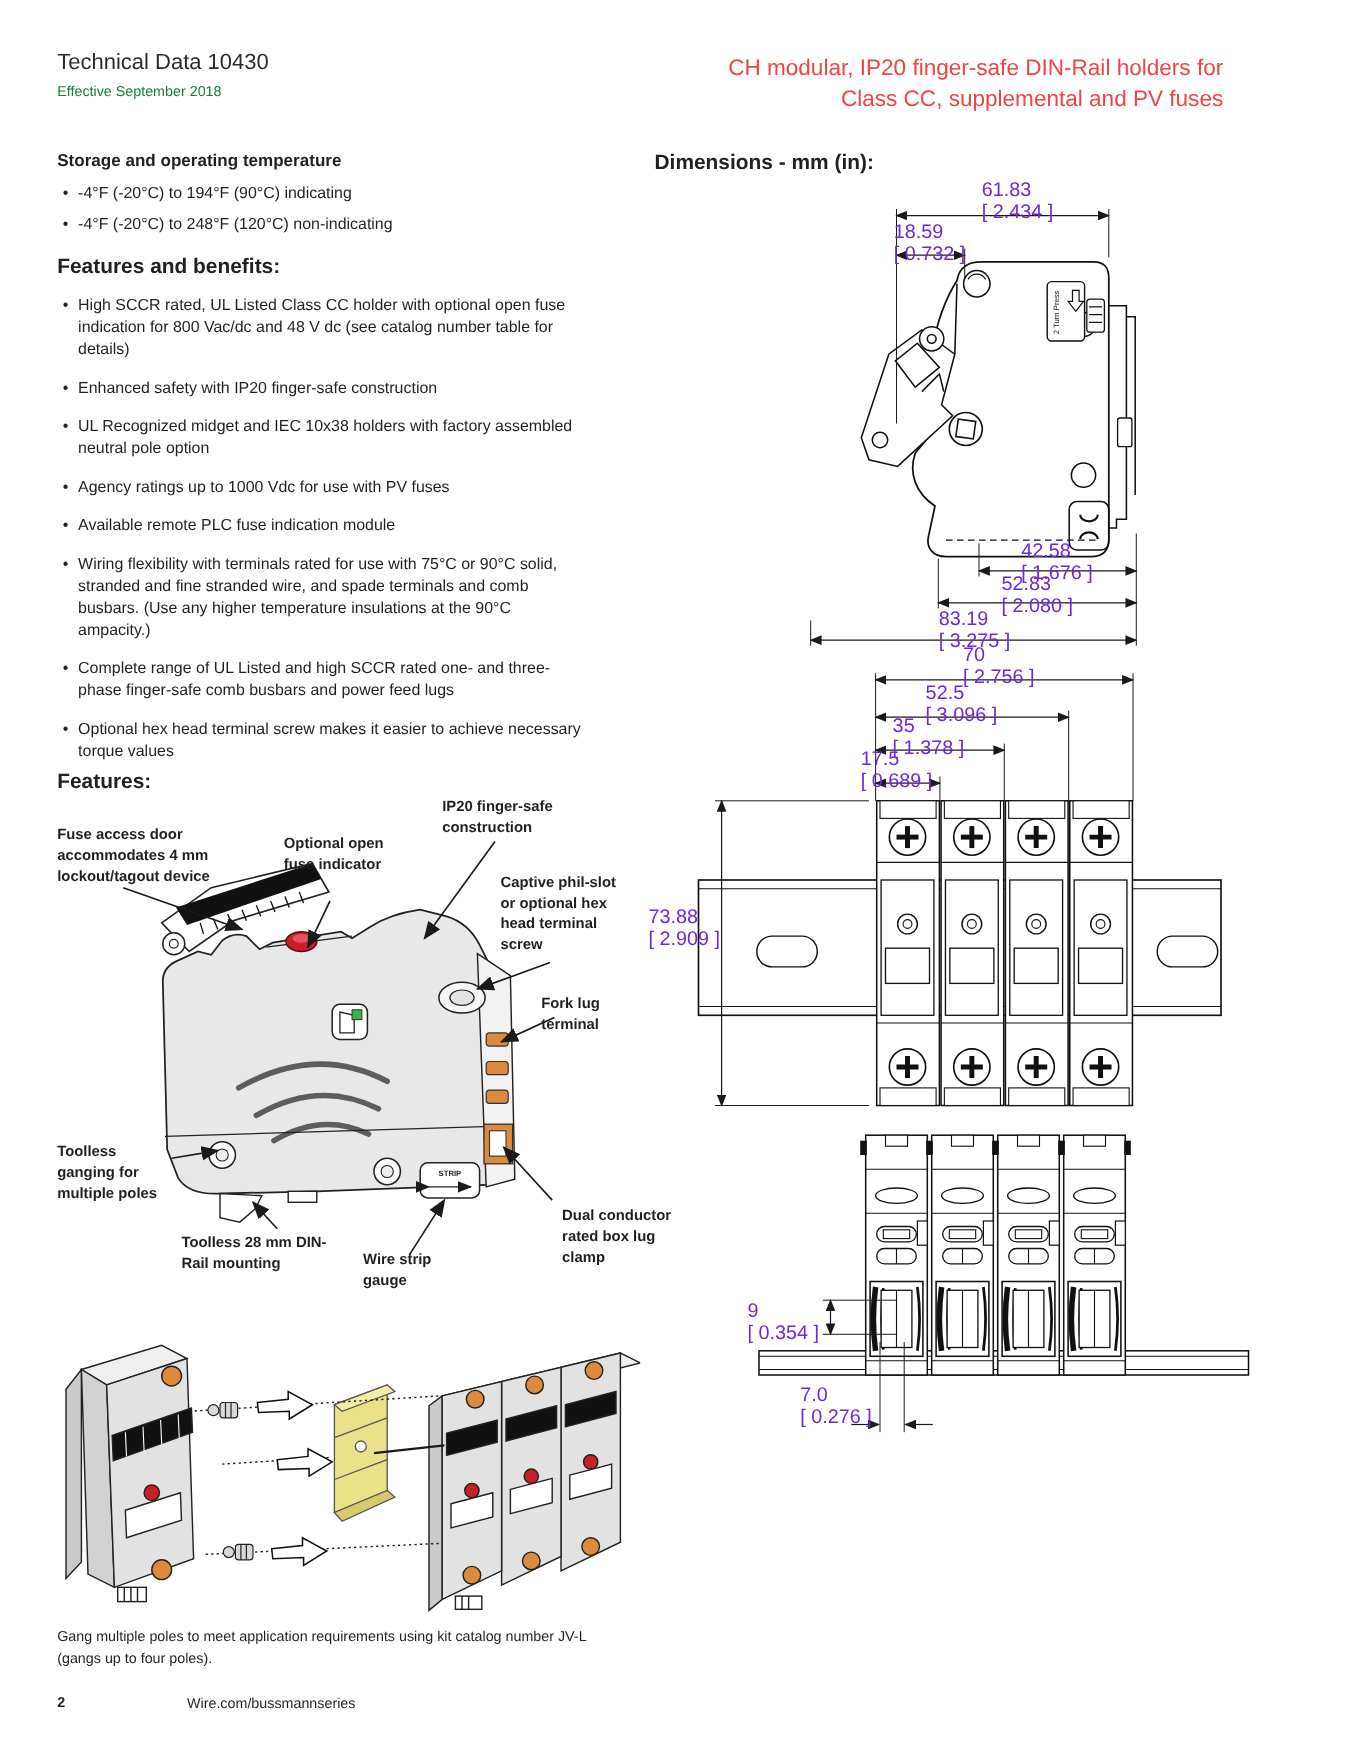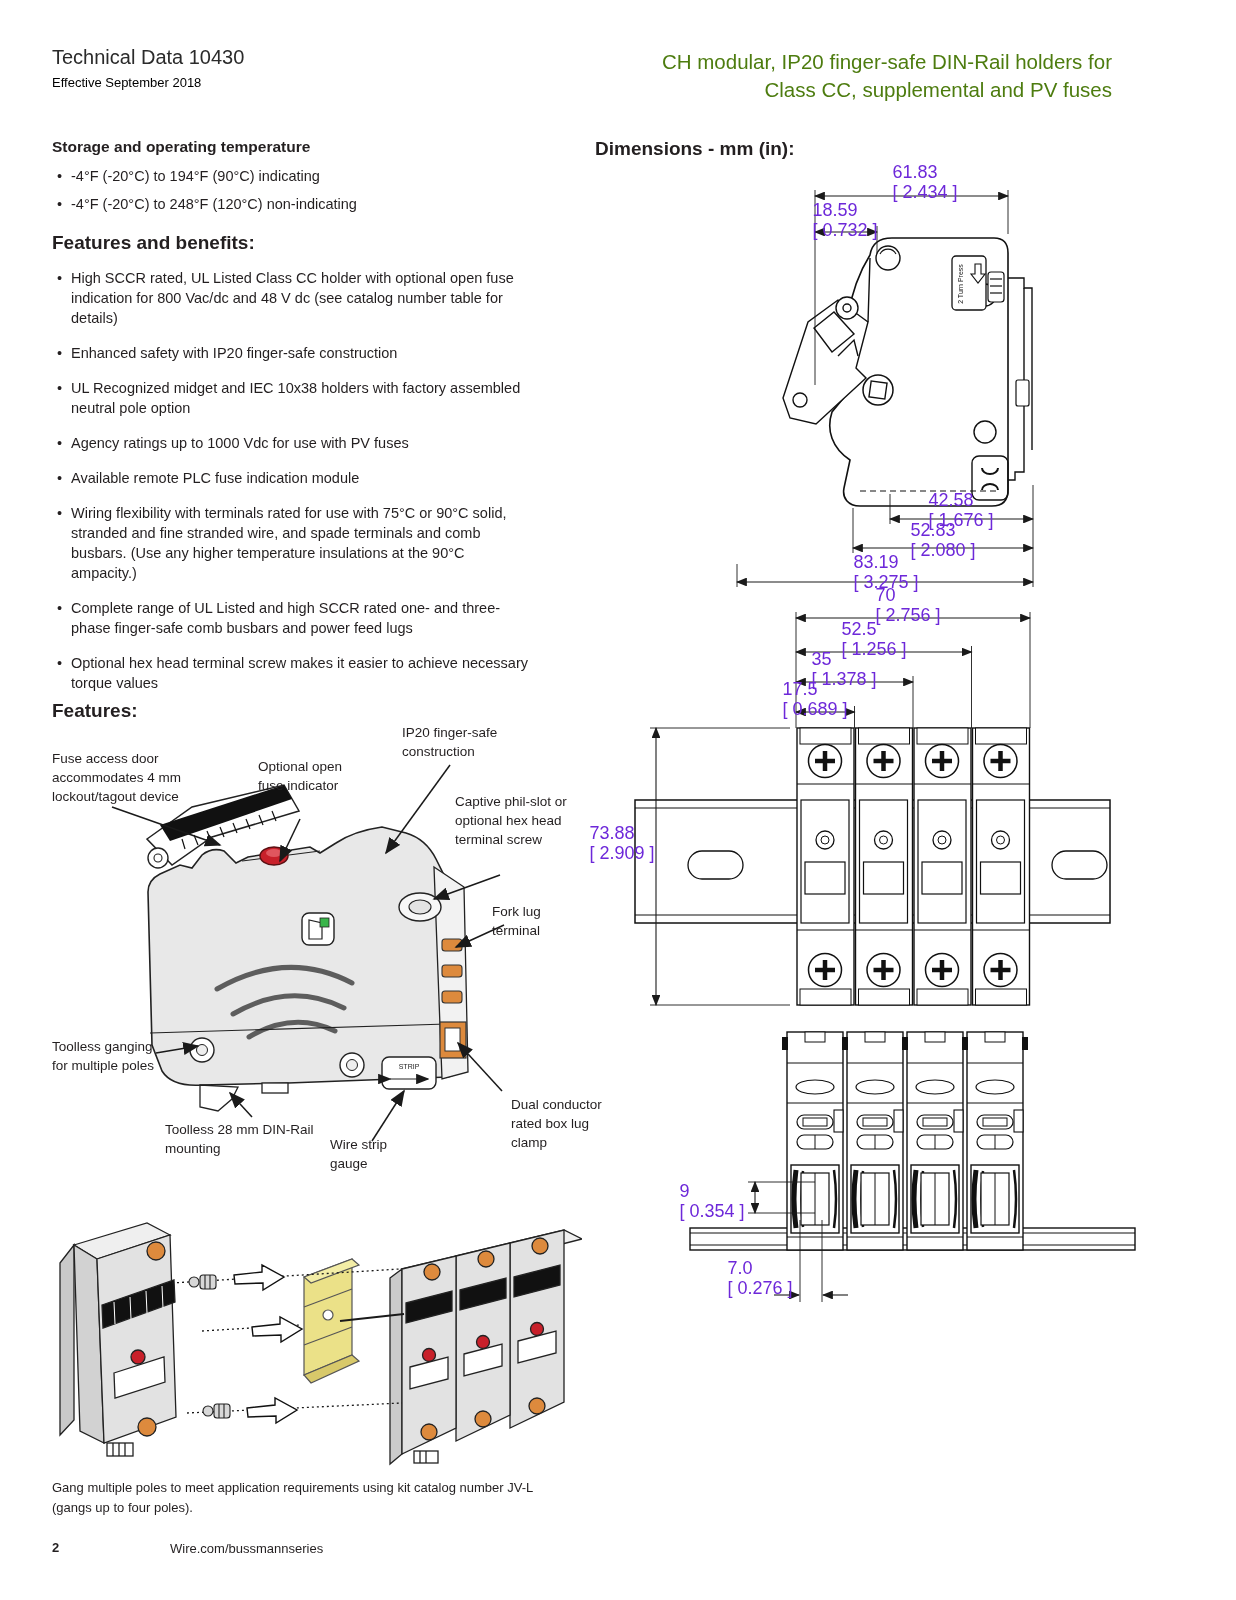--- a/index.html
+++ b/index.html
@@ -1,21 +1,21 @@
 <!DOCTYPE html>
 <html><head>
 <meta charset="utf-8">
 <style>
   html,body{margin:0;padding:0;background:#ffffff;}
   .page{position:relative;width:1236px;height:1600px;background:#fff;overflow:hidden;
         font-family:"Liberation Sans",sans-serif;color:#231f20;}
   .abs{position:absolute;}
   .doc-title{font-size:20px;font-weight:400;color:#2b2b2b;}
-  .doc-sub{font-size:13px;margin-top:6px;color:#000000;}
-  .prod-title{font-size:20.5px;line-height:1.35;text-align:right;color:#4d7c0f;}
+  .doc-sub{font-size:13px;margin-top:6px;color:#15803d;}
+  .prod-title{font-size:20.5px;line-height:1.35;text-align:right;color:#ef4444;}
   .h-big{font-size:19px;font-weight:700;}
   .h-small{font-size:15.5px;font-weight:700;}
   ul.blt{list-style:none;margin:10px 0 0 0;padding:0 0 0 19px;font-size:14.5px;line-height:1.38;}
   ul.blt li{position:relative;margin:0 0 15px 0;}
   ul.blt li::before{content:"\2022";position:absolute;left:-14px;}
   ul.tight li{margin:0 0 8px 0;}
   .dim{position:absolute;transform:translateX(-50%);text-align:left;font-size:18px;
        line-height:1.12;white-space:nowrap;color:#6d28d9;}
   .dim span{display:block;}
   .lbl{position:absolute;font-size:13.5px;line-height:1.42;color:#231f20;}
@@ -56,21 +56,21 @@
       <li>Agency ratings up to 1000 Vdc for use with PV fuses</li>
       <li>Available remote PLC fuse indication module</li>
       <li>Wiring flexibility with terminals rated for use with 75°C or 90°C solid, stranded and fine stranded wire, and spade terminals and comb busbars. (Use any higher temperature insulations at the 90°C ampacity.)</li>
       <li>Complete range of UL Listed and high SCCR rated one- and three-phase finger-safe comb busbars and power feed lugs</li>
       <li>Optional hex head terminal screw makes it easier to achieve necessary torque values</li>
     </ul>
   </div>
 
   <div class="abs h-big" style="left:52px;top:700px;">Features:</div>
 
-  <div class="abs" style="left:52px;top:727px;width:528px;height:460px;">
+  <div class="abs" style="left:52px;top:727px;width:528px;height:460px;font-weight:bold;">
     <svg width="528" height="460" viewBox="0 0 528 460">
       <defs>
         <marker id="mL" viewBox="0 0 10 8" markerWidth="11" markerHeight="9" refX="9" refY="4" orient="auto">
           <path d="M0,0L10,4L0,8Z" fill="#1a1a1a"></path>
         </marker>
       </defs>
 
       <path d="M96,165 Q96,153 108,147 L128,138 L140,141 L150,128 Q160,120 172,124 L184,136 L196,130 L258,120 L268,126 L284,116 Q302,104 330,100 L354,106 Q374,112 384,132 L394,152 L404,168 L410,200 L412,330 Q412,346 396,350 L236,356 L150,358 Q120,360 110,344 L100,318 Z" fill="#e8e8e8" stroke="#222" stroke-width="1.6"></path>
 
       <polygon points="382,140 412,160 416,345 390,352" fill="#f2f2f2" stroke="#222" stroke-width="1.3"></polygon>
@@ -464,21 +464,21 @@
           <line x1="60" y1="420" x2="200" y2="420"></line>
         </g>
       </g>
     </svg>
     <div class="dim" style="left:318px;top:0px;">
       <span>70</span>
       <span>[ 2.756 ]</span>
     </div>
     <div class="dim" style="left:284px;top:34px;">
       <span>52.5</span>
-      <span>[ 1.256 ]</span>
+      <span>[ 3.096 ]</span>
     </div>
     <div class="dim" style="left:254px;top:64px;">
       <span>35</span>
       <span>[ 1.378 ]</span>
     </div>
     <div class="dim" style="left:225px;top:94px;">
       <span>17.5</span>
       <span>[ 0.689 ]</span>
     </div>
     <div class="dim" style="left:32px;top:238px;">

